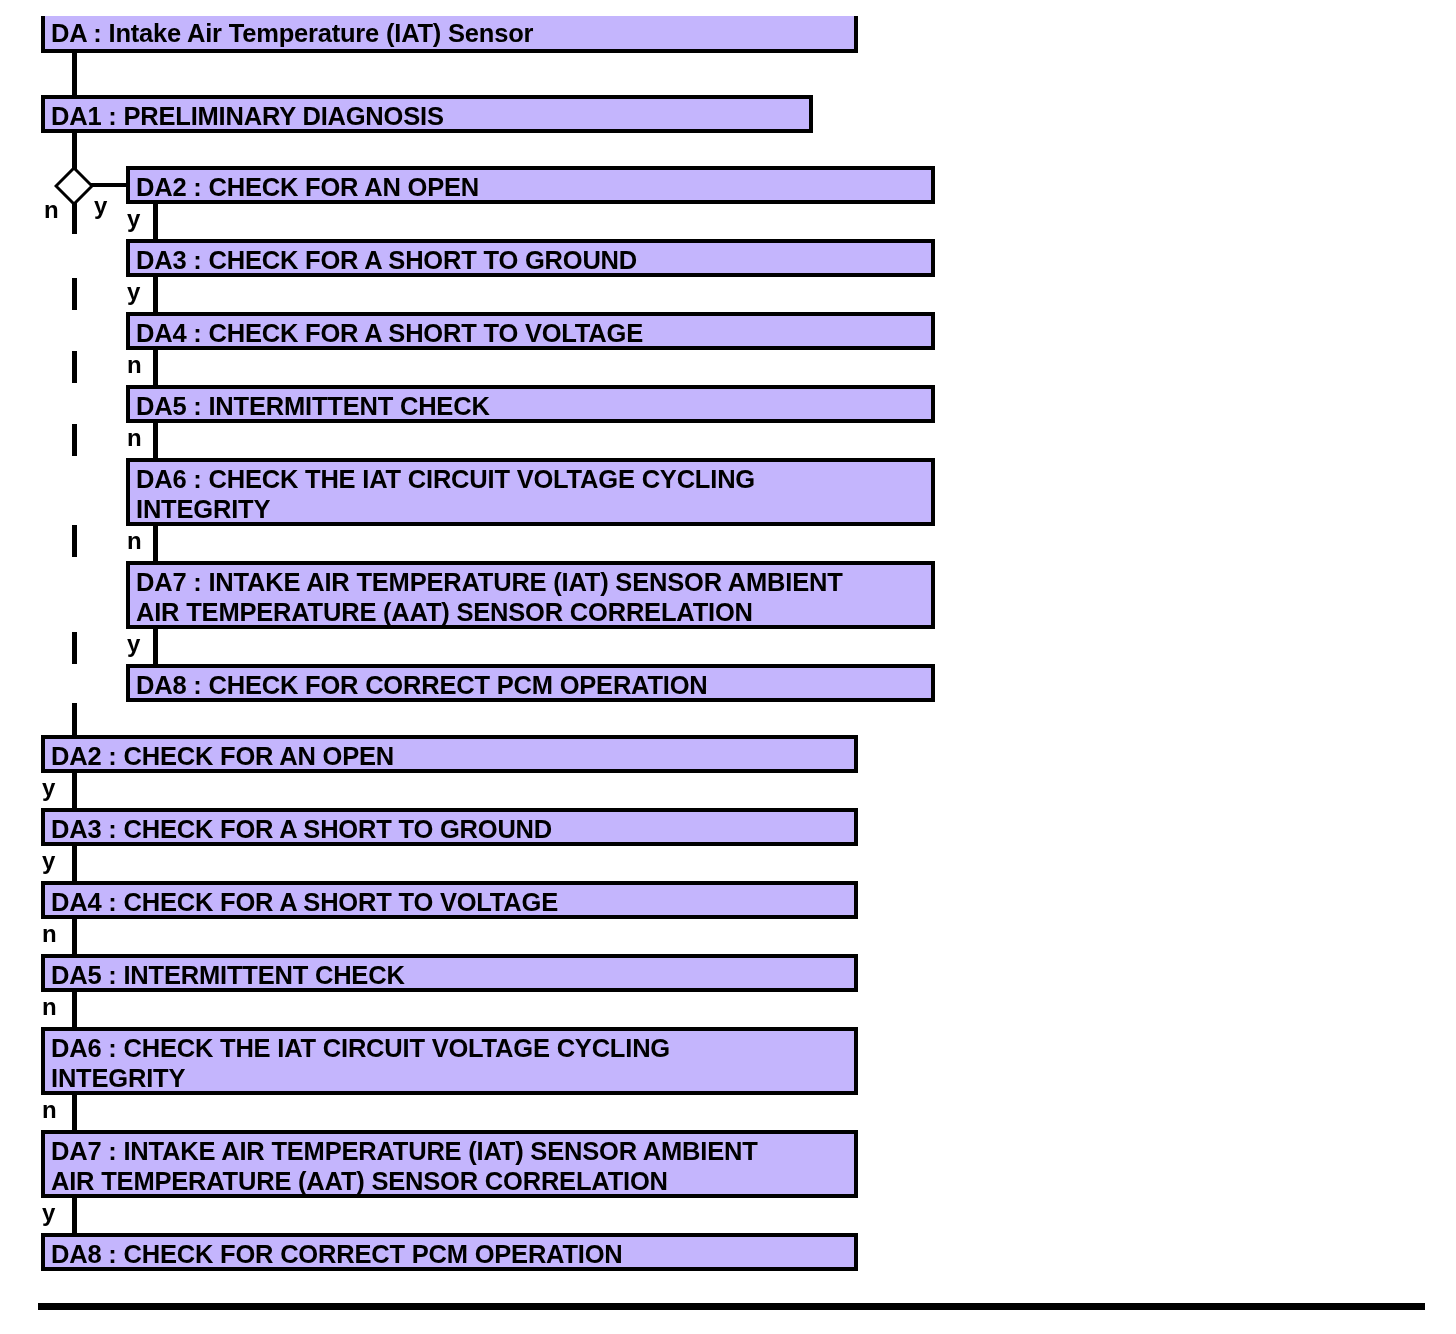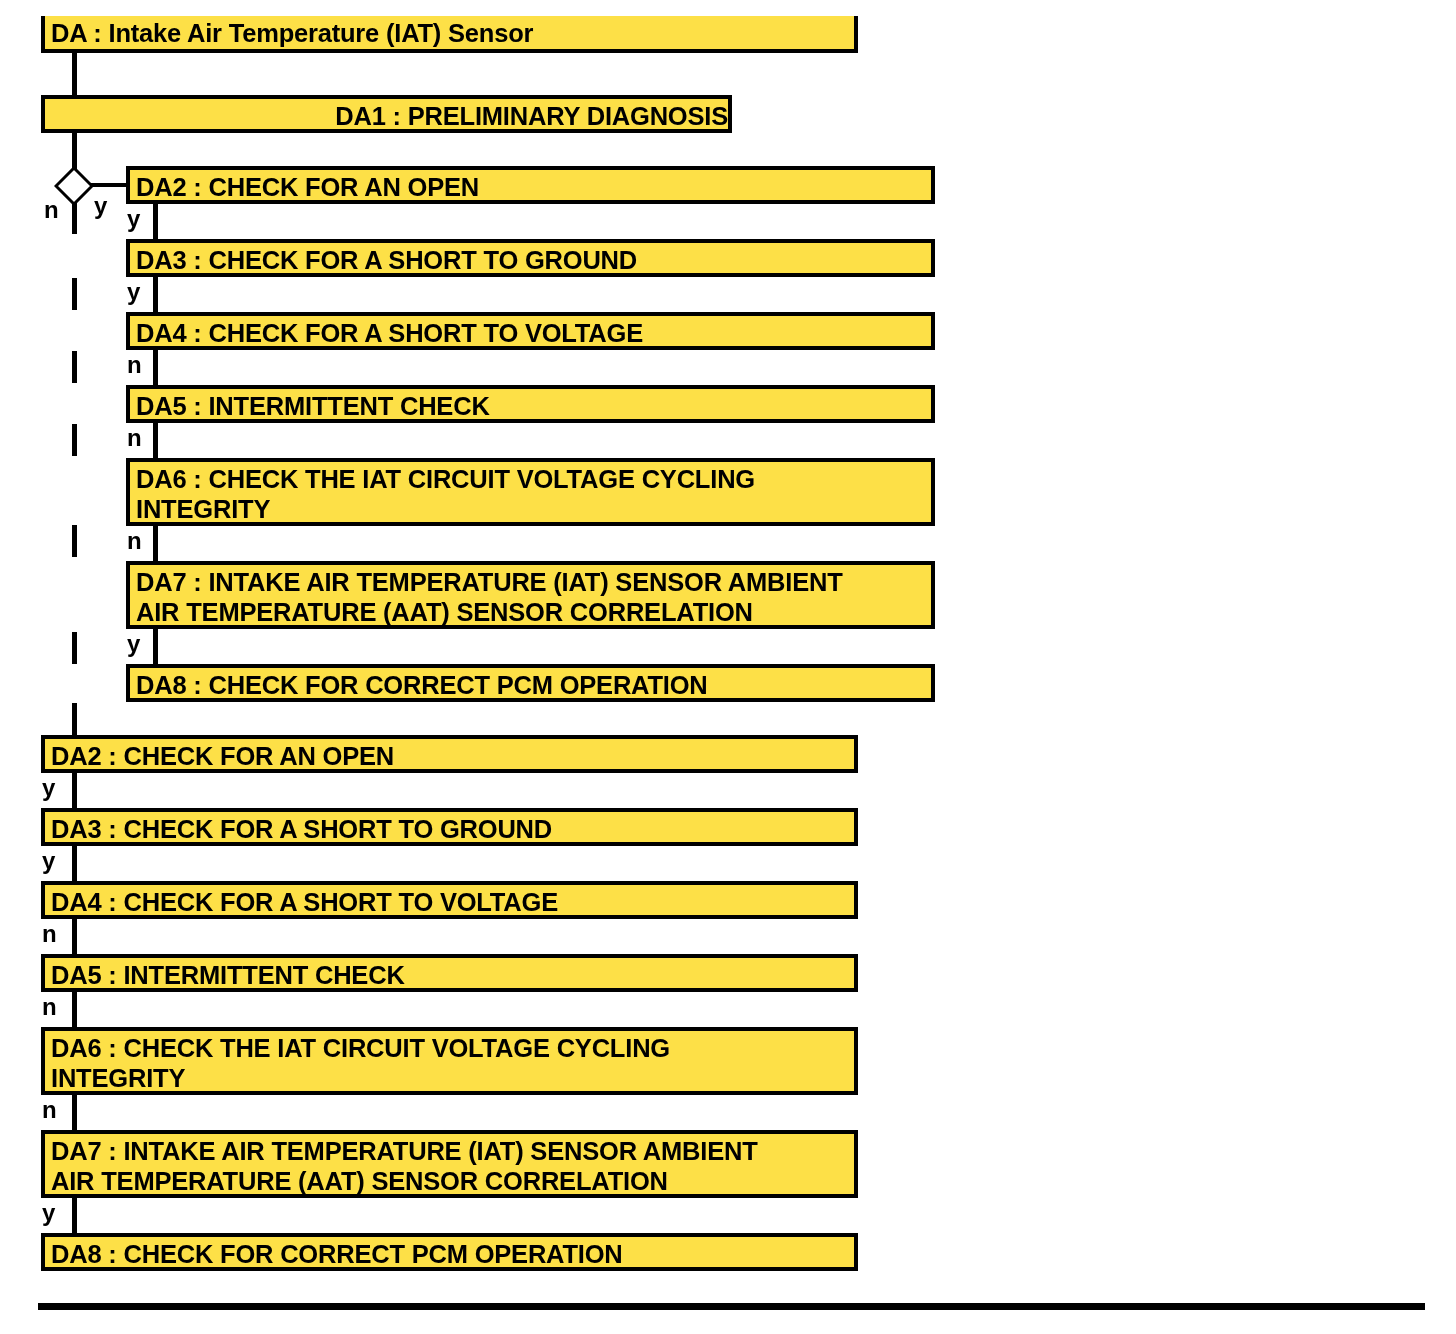--- a/index.html
+++ b/index.html
@@ -18,21 +18,21 @@
     height: 1334px;
     background: #ffffff;
     overflow: hidden;
   }
 
   
   .node {
     position: absolute;
     box-sizing: border-box;
     border: 4px solid #000000;
-    background: #fde047;
+    background: #c4b5fd;
     padding: 2px 0 2px 6px;
     font-size: 25.5px;
     font-weight: bold;
     line-height: 30px;
     letter-spacing: -0.2px;
     white-space: pre-line;
     color: #000000;
     z-index: 5;
   }
   
@@ -80,21 +80,21 @@
 </style>
 </head>
 <body>
 
 <div id="canvas">
 
   <div class="node open-top" style="left:41px; top:16px; width:817px; height:37px;">DA : Intake Air Temperature (IAT) Sensor</div>
 
   <div class="vline" style="left:72px; top:52px; height:44px;"></div>
 
-  <div class="node" style="left:41px; top:95px; width:691px; height:38px;text-align:right;">DA1 : PRELIMINARY DIAGNOSIS</div>
+  <div class="node" style="left:41px; top:95px; width:772px; height:38px;">DA1 : PRELIMINARY DIAGNOSIS</div>
 
   <div class="vline" style="left:72px; top:133px; height:37px;"></div>
 
   <div class="diamond" style="left:54px; top:166px; width:40px; height:40px;">
     <svg width="40" height="40" viewBox="0 0 40 40">
       <polygon points="20,2 38,20 20,38 2,20" fill="#ffffff" stroke="#000000" stroke-width="3"></polygon>
     </svg>
   </div>
 
   <div class="blabel" style="left:44px; top:198px;">n</div>

